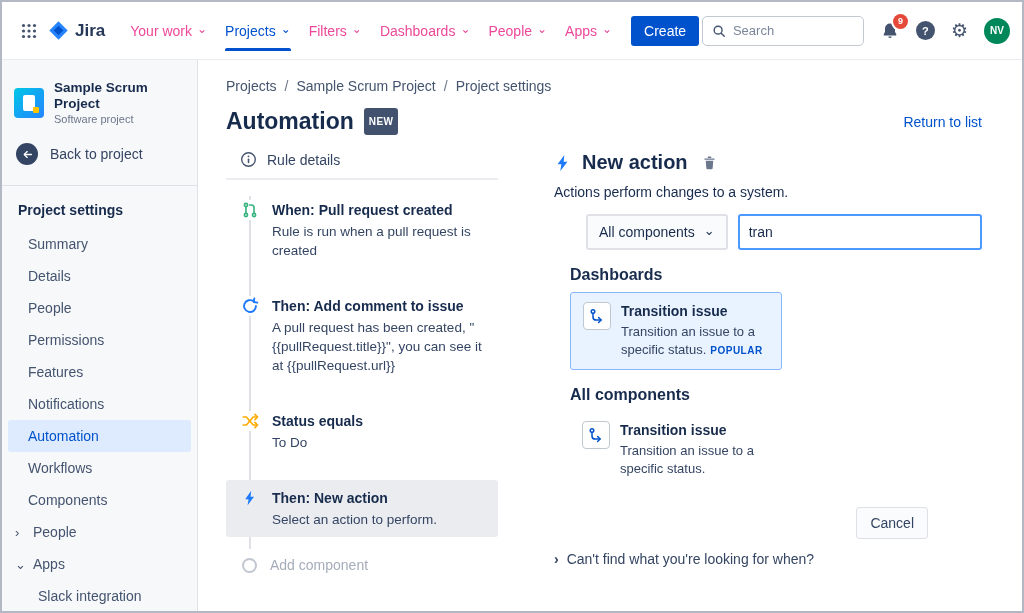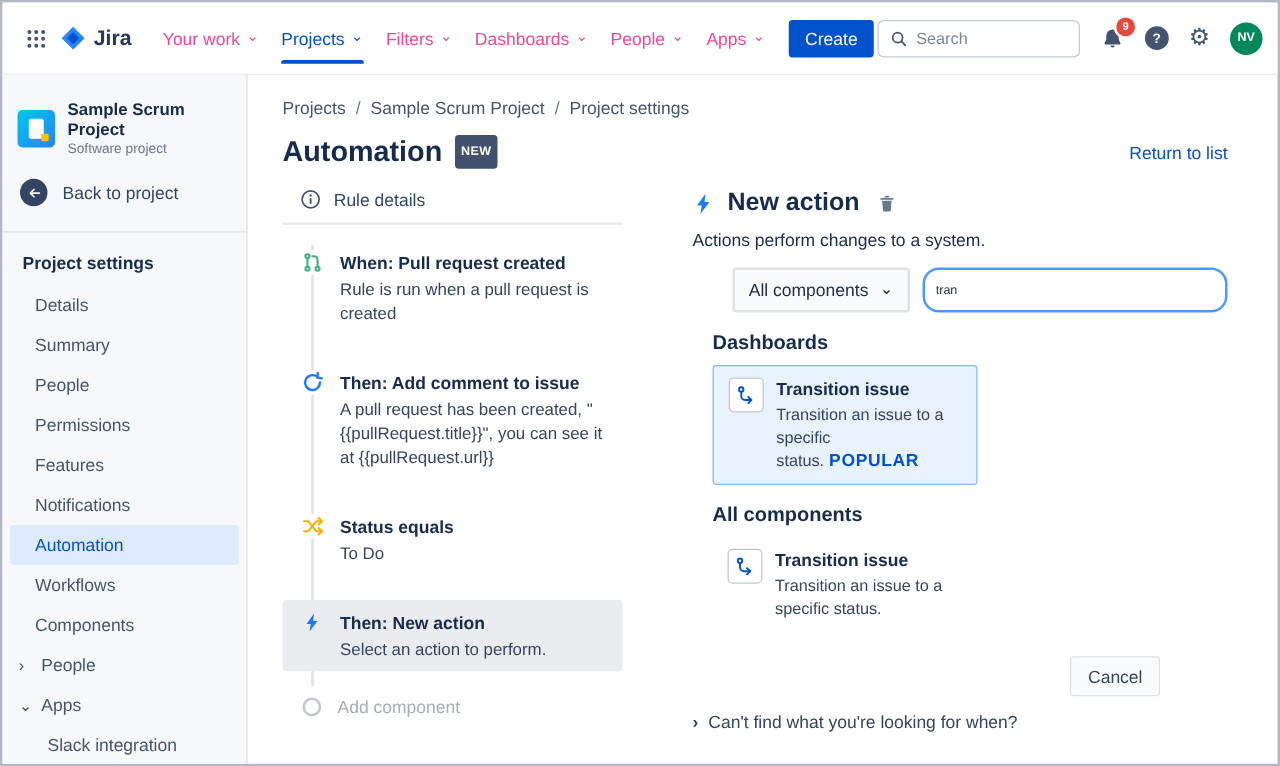--- a/index.html
+++ b/index.html
@@ -78,28 +78,28 @@
 
   
   .panel { flex:1; min-width:0; }
   .p-header { display:flex; align-items:center; gap:10px; }
   .p-title { font-size:20px; font-weight:600; color:#172B4D; }
   .trash-btn { margin-left:2px; display:flex; cursor:pointer; background:none; border:none; padding:2px; }
   .p-sub { font-size:14px; color:#172B4D; margin:10px 0 14px; }
   .p-controls { display:flex; gap:10px; margin-left:32px; }
   .dropdown { display:flex; align-items:center; gap:9px; height:36px; padding:0 11px; background:#FAFBFC; border:2px solid #DFE1E6; border-radius:3px; font-size:14px; color:#172B4D; cursor:pointer; white-space:nowrap; }
   .dropdown .chev { font-size:13px; }
-  .search-field { flex:1; min-width:0; height:36px; border:2px solid #4C9AFF; border-radius:13px; font-size:10px; color:#172B4D; padding:0 9px; outline:none; font-family:inherit; }
+  .search-field { flex:1; min-width:0; height:36px; border:2px solid #4C9AFF; border-radius:3px; font-size:14px; color:#172B4D; padding:0 9px; outline:none; font-family:inherit; }
   .section-h { font-size:16px; font-weight:600; color:#172B4D; margin:16px 0 8px 16px; }
   .option-card { margin-left:16px; width:212px; background:#E9F2FF; border:1px solid #85B8FF; border-radius:3px; padding:9px 12px; display:flex; gap:10px; cursor:pointer; }
   .option-item { margin-left:16px; width:212px; padding:9px 12px; display:flex; gap:10px; cursor:pointer; }
   .opt-iconbox { width:28px; height:28px; flex:none; background:#fff; border:1px solid #C1C7D0; border-radius:4px; display:flex; align-items:center; justify-content:center; }
   .opt-title { font-size:14px; font-weight:600; color:#172B4D; line-height:19px; }
   .opt-desc { font-size:13px; color:#344563; line-height:18px; margin-top:2px; }
-  .popular { font-size:14px; font-weight:700; color:#0052CC; letter-spacing:0.5px; margin-left:4px; }
+  .popular { font-size:10px; font-weight:700; color:#0052CC; letter-spacing:0.5px; margin-left:4px; }
   .cancel-row { display:flex; justify-content:flex-end; padding-right:54px; margin-top:20px; }
   .cancel-btn { background:#FAFBFC; border:1px solid #DFE1E6; border-radius:3px; padding:7px 13px; font-size:14px; color:#344563; cursor:pointer; font-family:inherit; }
   .help-row { display:flex; align-items:center; gap:8px; margin-top:12px; font-size:14px; color:#344563; cursor:pointer; }
   .help-chev { font-weight:700; font-size:14px; line-height:1; }
 </style>
 </head>
 <body>
 
 <div class="app">
 
@@ -194,24 +194,24 @@
                 <path d="M9.5 5.5 5 10l4.5 4.5"></path>
               </g>
             </svg>
         </div>
         <span class="back-label">Back to project</span>
       </div>
       <div class="sb-divider"></div>
       <div class="sb-title">Project settings</div>
 
       <div class="sb-item">
+          <span>Summary</span>
+        </div>
+      <div class="sb-item">
           <span>Details</span>
-        </div>
-      <div class="sb-item">
-          <span>Summary</span>
         </div>
       <div class="sb-item">
           <span>People</span>
         </div>
       <div class="sb-item">
           <span>Permissions</span>
         </div>
       <div class="sb-item">
           <span>Features</span>
         </div>

